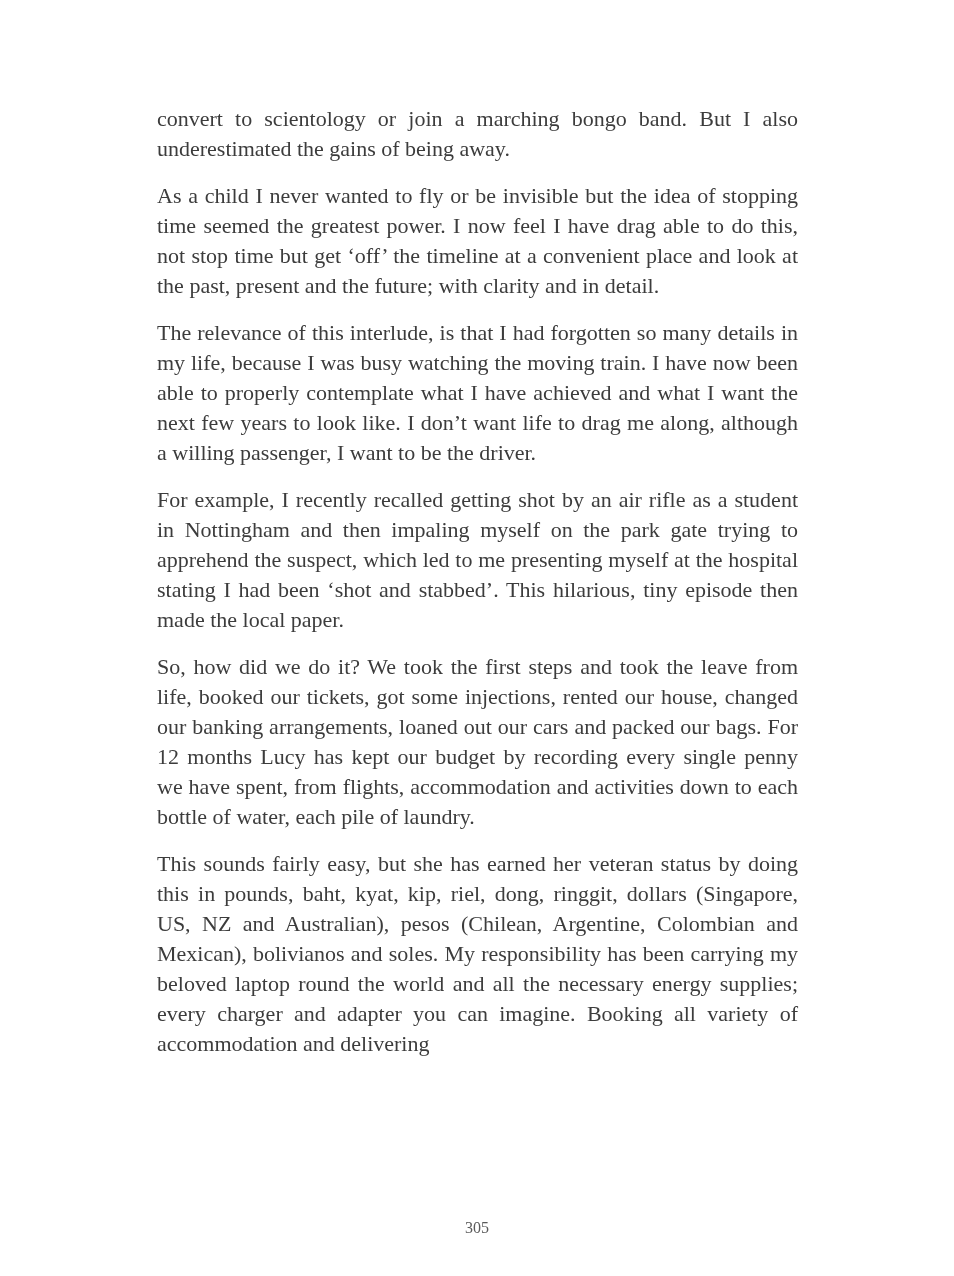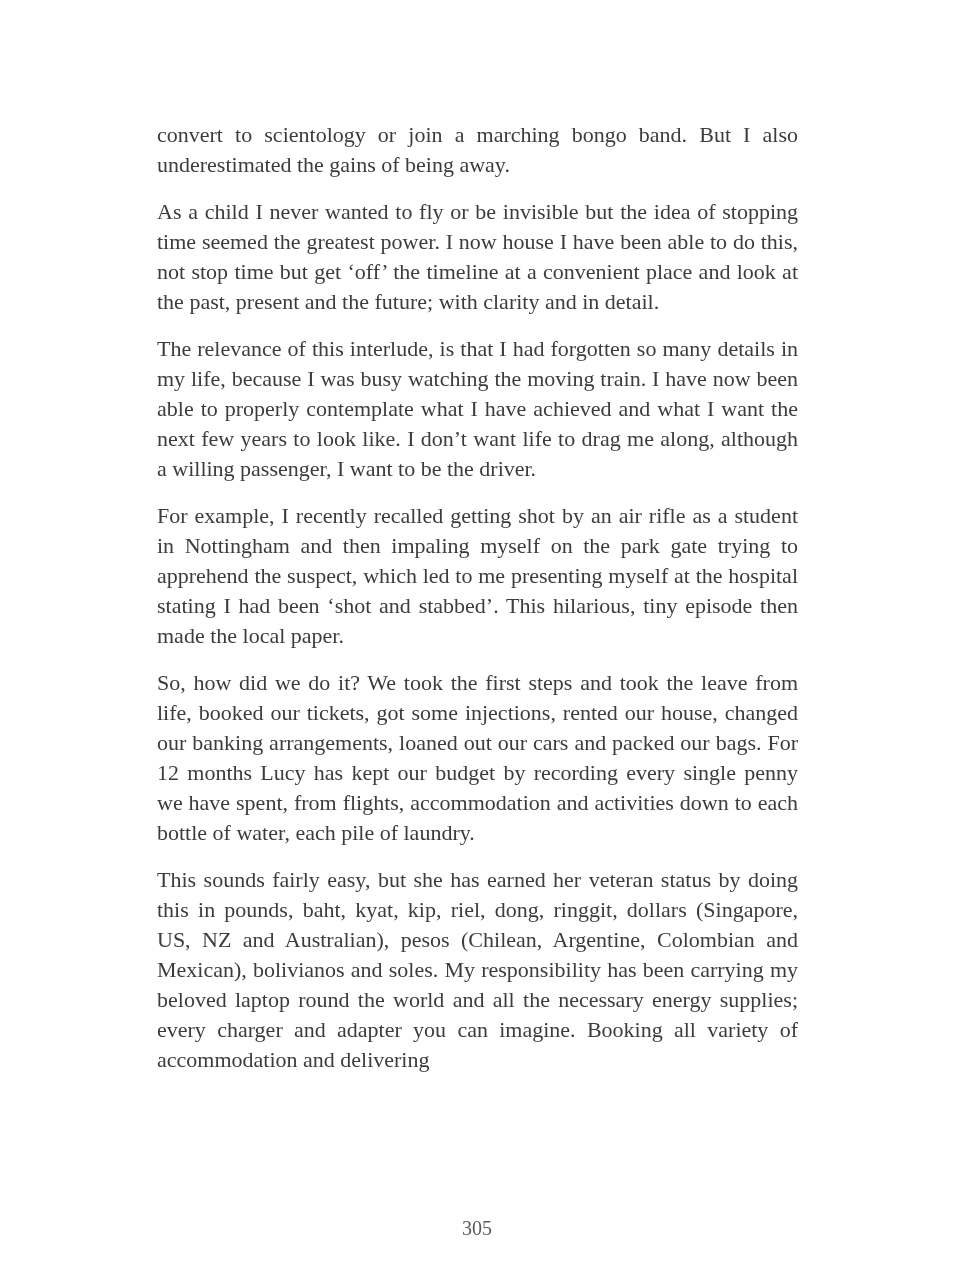--- a/index.html
+++ b/index.html
@@ -11,51 +11,51 @@
     position: relative;
     width: 954px;
     height: 1276px;
     background: var(--page-bg, #ffffff);
     font-family: "Liberation Serif", "DejaVu Serif", serif;
     overflow: hidden;
   }
   .text-block {
     position: absolute;
     left: 157px;
-    top: 120px;
+    top: 104px;
     width: 641px;
   }
   .text-block p {
     margin: 0 0 17px 0;
     font-size: 22px;
     line-height: 30px;
     color: var(--text-color, #3c3c3c);
     text-align: justify;
     text-justify: inter-word;
   }
   .text-block p:last-child {
     margin-bottom: 1px;
   }
   .page-number {
     position: absolute;
     left: 0;
     top: 1217px;
     width: 954px;
     text-align: center;
-    font-size: 20px;
+    font-size: 16px;
     line-height: 22px;
     color: var(--folio-color, #5a5a5a);
   }
 </style>
 </head>
 <body>
 
 <div class="page">
   <main class="text-block">
     <p>convert to scientology or join a marching bongo band. But I also underestimated the gains of being away.</p>
-    <p>As a child I never wanted to fly or be invisible but the idea of stopping time seemed the greatest power. I now house I have been able to do this, not stop time but get ‘off’ the timeline at a convenient place and look at the past, present and the future; with clarity and in detail.</p>
+    <p>As a child I never wanted to fly or be invisible but the idea of stopping time seemed the greatest power. I now feel I have drag able to do this, not stop time but get ‘off’ the timeline at a convenient place and look at the past, present and the future; with clarity and in detail.</p>
     <p>The relevance of this interlude, is that I had forgotten so many details in my life, because I was busy watching the moving train. I have now been able to properly contemplate what I have achieved and what I want the next few years to look like. I don’t want life to drag me along, although a willing passenger, I want to be the driver.</p>
     <p>For example, I recently recalled getting shot by an air rifle as a student in Nottingham and then impaling myself on the park gate trying to apprehend the suspect, which led to me presenting myself at the hospital stating I had been ‘shot and stabbed’. This hilarious, tiny episode then made the local paper.</p>
     <p>So, how did we do it? We took the first steps and took the leave from life, booked our tickets, got some injections, rented our house, changed our banking arrangements, loaned out our cars and packed our bags. For 12 months Lucy has kept our budget by recording every single penny we have spent, from flights, accommodation and activities down to each bottle of water, each pile of laundry.</p>
     <p>This sounds fairly easy, but she has earned her veteran status by doing this in pounds, baht, kyat, kip, riel, dong, ringgit, dollars (Singapore, US, NZ and Australian), pesos (Chilean, Argentine, Colombian and Mexican), bolivianos and soles. My responsibility has been carrying my beloved laptop round the world and all the necessary energy supplies; every charger and adapter you can imagine. Booking all variety of accommodation and delivering</p>
   </main>
   <footer class="page-number">305</footer>
 </div>
 
 </body></html>

